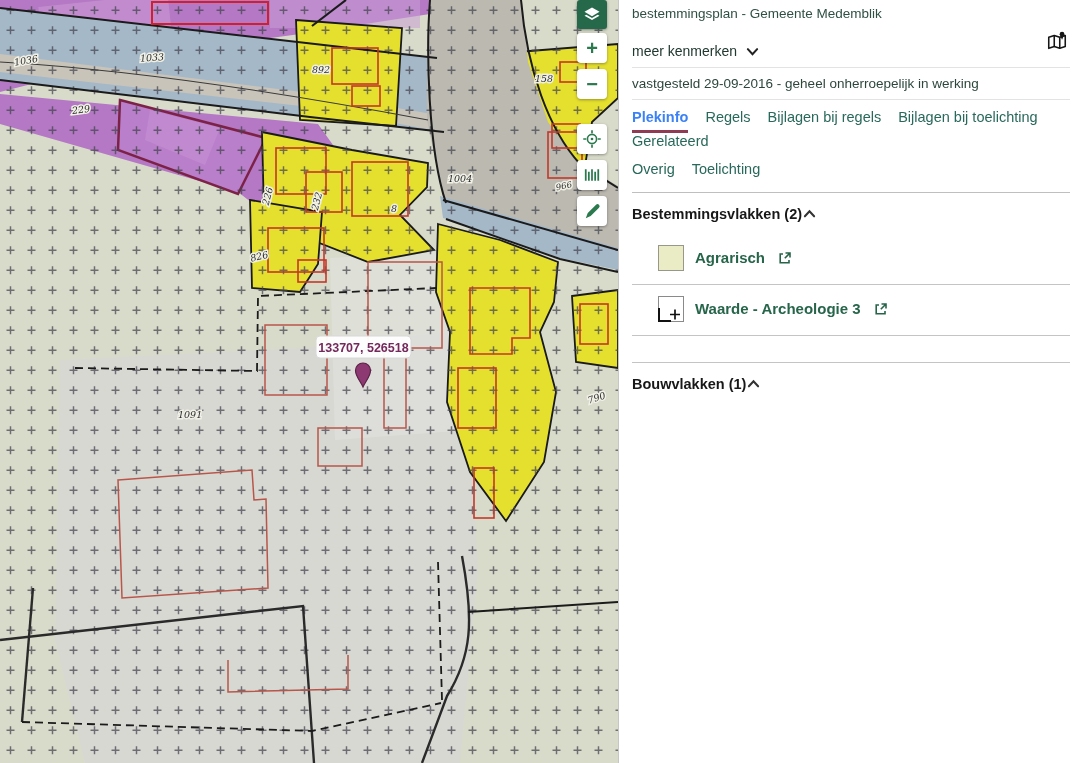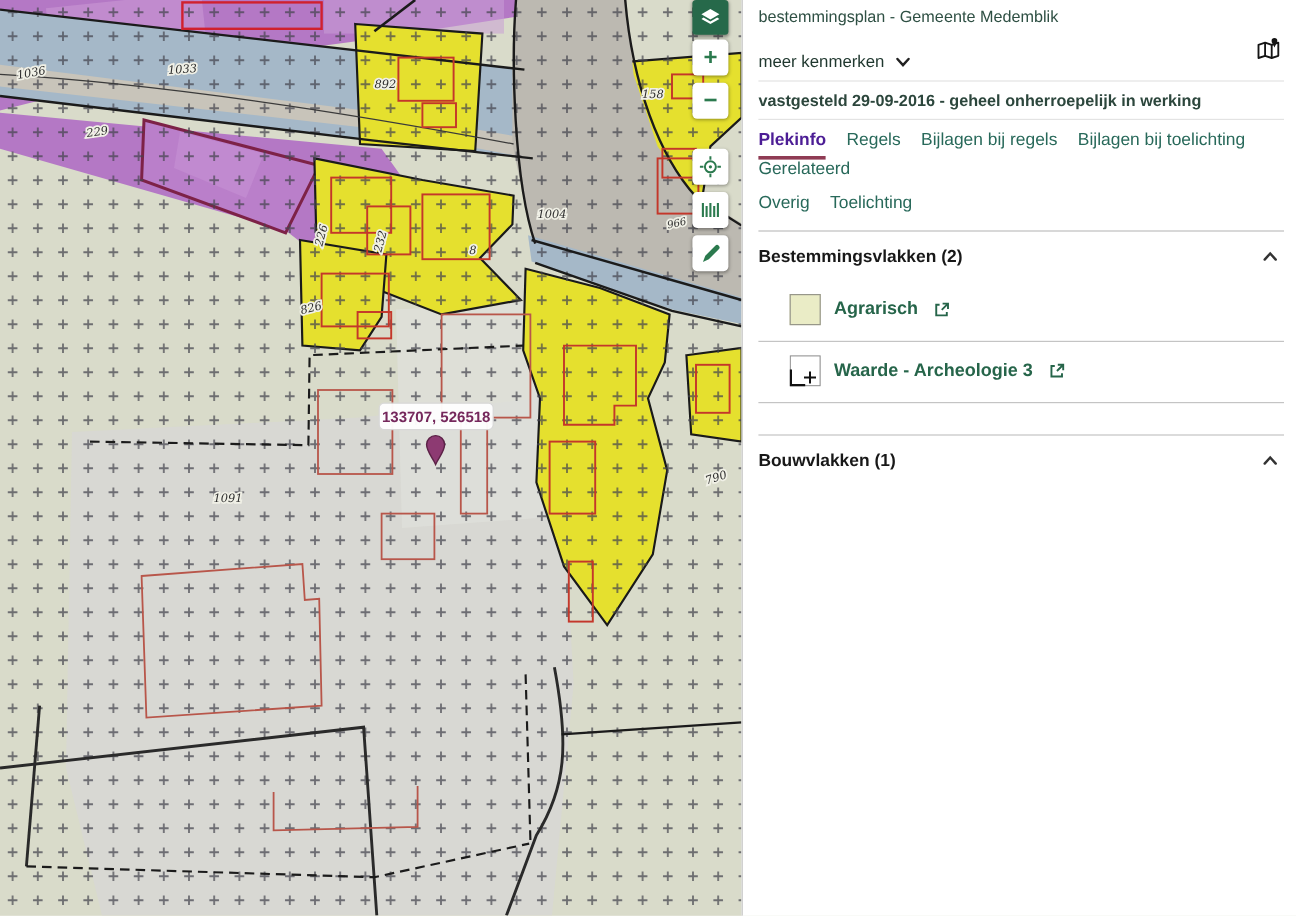--- a/index.html
+++ b/index.html
@@ -22,31 +22,31 @@
   .ctl-measure { top:160px; }
   .ctl-draw    { top:196px; }
 
   
   .panel { position:relative; flex:1; background:#fff; border-left:1px solid #c6c6c6; padding:6px 10px 0 13px; }
   .p-head { position:relative; padding-right:34px; }
   .p-title { margin:2px 0 3px; font-size:22px; font-weight:bold; color:#2a5f4c; letter-spacing:.2px; }
   .p-sub { font-size:13.5px; color:#2f5044; margin-bottom:13px; }
   .p-mapicon { position:absolute; right:2px; top:24px; }
   .more-row { display:flex; align-items:center; gap:8px; padding:9px 0 8px; font-size:14px; color:#20382f; cursor:pointer;text-align:center; }
-  .status-row { border-top:1px solid #e3e3e3; border-bottom:1px solid #e3e3e3; padding:8px 0; font-size:13.5px; color:#2c463c;font-weight:bold; }
+  .status-row { border-top:1px solid #e3e3e3; border-bottom:1px solid #e3e3e3; padding:8px 0; font-size:13.5px; color:#2c463c; }
 
   .tabs { padding-top:9px; border-bottom:1px solid #bfbfbf; }
   .tabs-row { display:flex; flex-wrap:wrap; column-gap:17px; row-gap:0; }
   .tabs-row + .tabs-row { margin-top:7px; padding-bottom:10px; }
   .tab { font-size:14.5px; color:#28695a; padding-bottom:5px; cursor:pointer; white-space:nowrap; }
-  .tab.active { color:#4c1d95; font-weight:bold; border-bottom:3px solid #8f3b54; }
+  .tab.active { color:#3b82f6; font-weight:bold; border-bottom:3px solid #8f3b54; }
 
   .section { border-top:1px solid #c4c4c4; }
   .section + .section { margin-top:26px; }
-  .section-header { display:flex; justify-content:space-between; align-items:center; padding:13px 4px 12px 0;
+  .section-header { display:flex; align-items:center; padding:13px 4px 12px 0;
                     font-size:14.5px; font-weight:bold; color:#181818; cursor:pointer; }
   .item { display:flex; align-items:center; gap:11px; padding:11px 4px 13px 26px; border-bottom:1px solid #c4c4c4;
           font-size:15px; font-weight:bold; color:#26654a; }
   .item-label { line-height:1.25; cursor:pointer; }
   .item.spread .item-label { flex:1; }
   .swatch { flex:none; width:26px; height:26px; }
   .swatch-agrarisch { background:#eaecc6; border:1px solid #97978a; }
   .swatch-bouwvlak { background:#fff; border:2px solid #35454e; }
   .swatch-func { background:#fff; border:2px dashed #151515; }
   .extlink { flex:none; margin-left:2px; cursor:pointer; }

